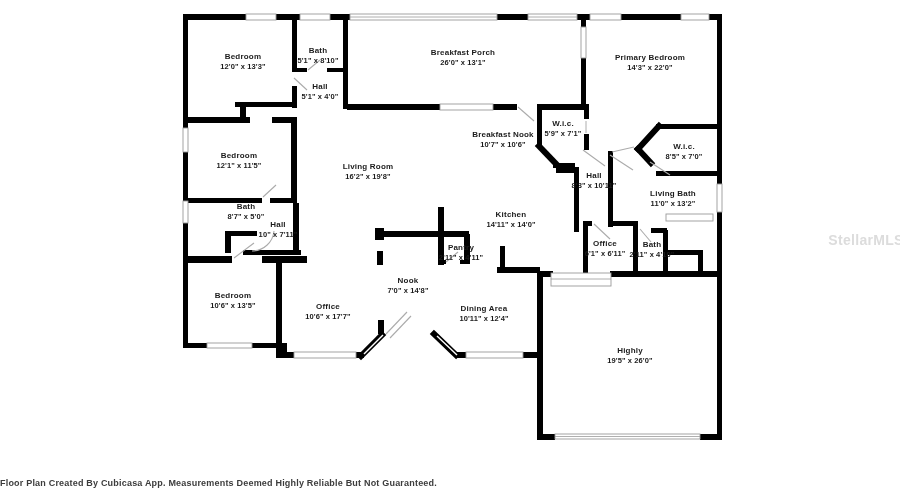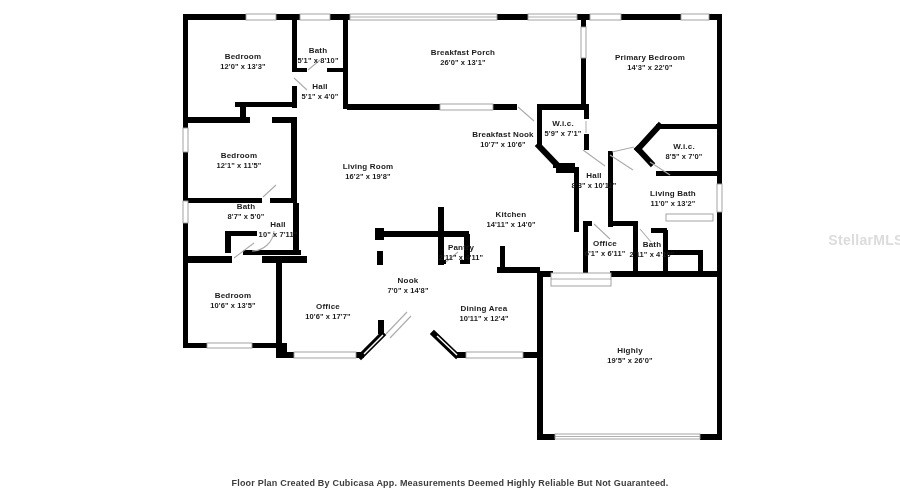--- a/index.html
+++ b/index.html
@@ -12,21 +12,21 @@
     position:absolute;transform:translate(-50%,-50%);
     text-align:center;color:#1b1b1b;line-height:1.3;white-space:nowrap;z-index:5;
   }
   .room-label .rname{display:block;font-size:8px;font-weight:700;letter-spacing:.2px;}
   .room-label .rdims{display:block;font-size:7.5px;font-weight:600;letter-spacing:.1px;}
   #watermark{
     position:absolute;left:866px;top:240px;transform:translate(-50%,-50%);
     font-size:14px;font-weight:700;color:#dcdcdc;letter-spacing:.3px;z-index:2;
   }
   #footer-note{
-    position:absolute;left:0;right:0;top:478px;text-align:center;
+    position:absolute;left:0;right:0;top:478px;
     font-size:9px;font-weight:600;color:#3c3c3c;letter-spacing:.2px;z-index:5;
   }
 </style>
 </head>
 <body>
 
 <div id="stage">
 
   <svg id="plan-svg" width="900" height="500" viewBox="0 0 900 500" aria-hidden="true">
     <g fill="#000000">

